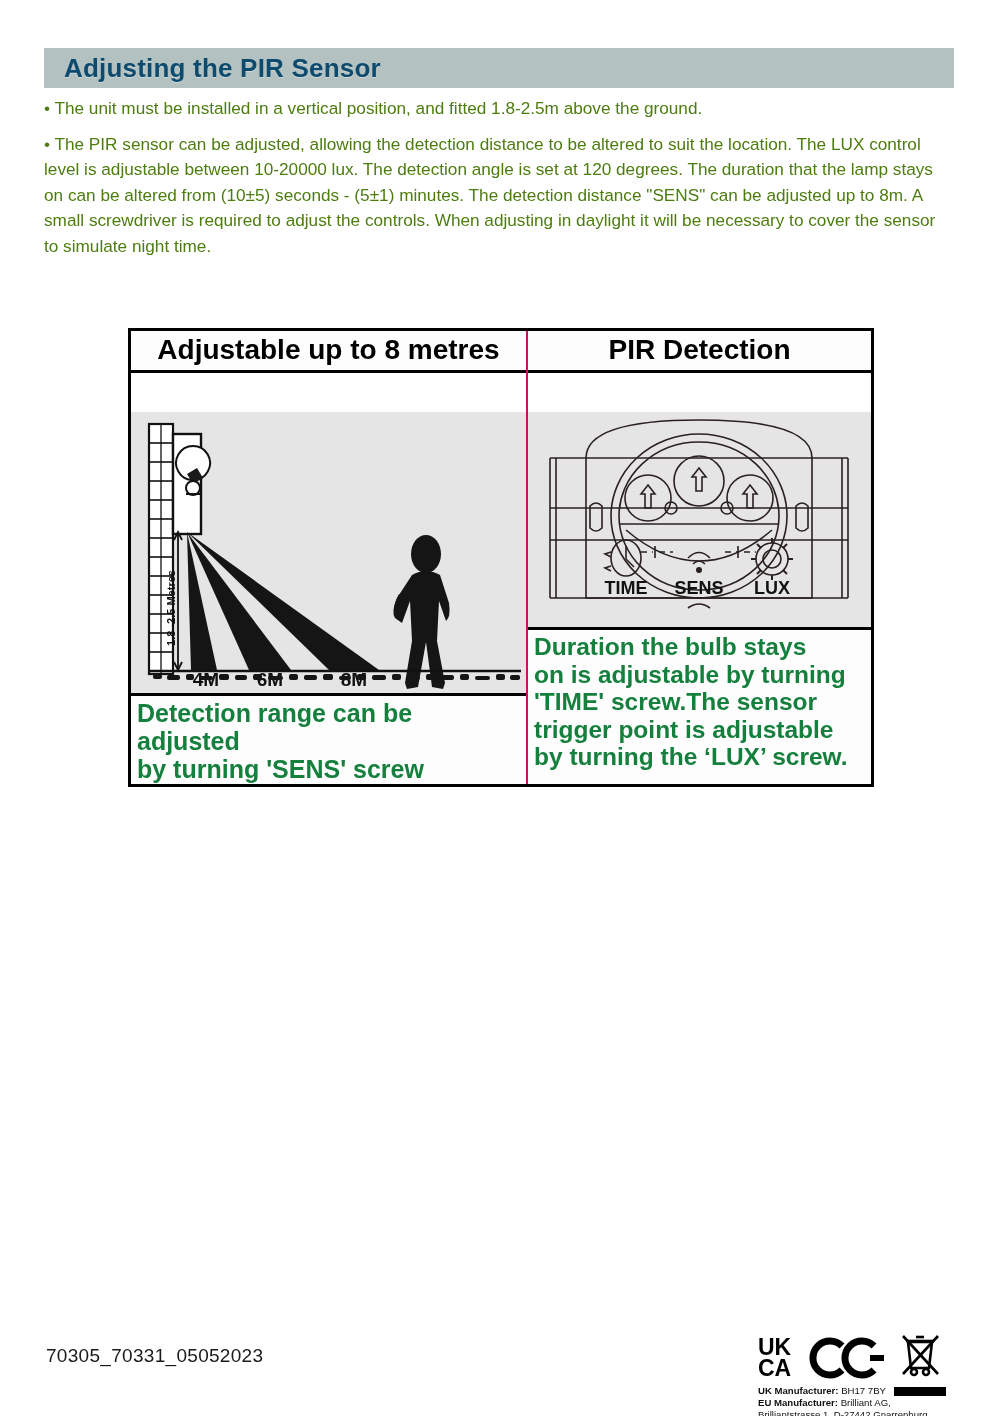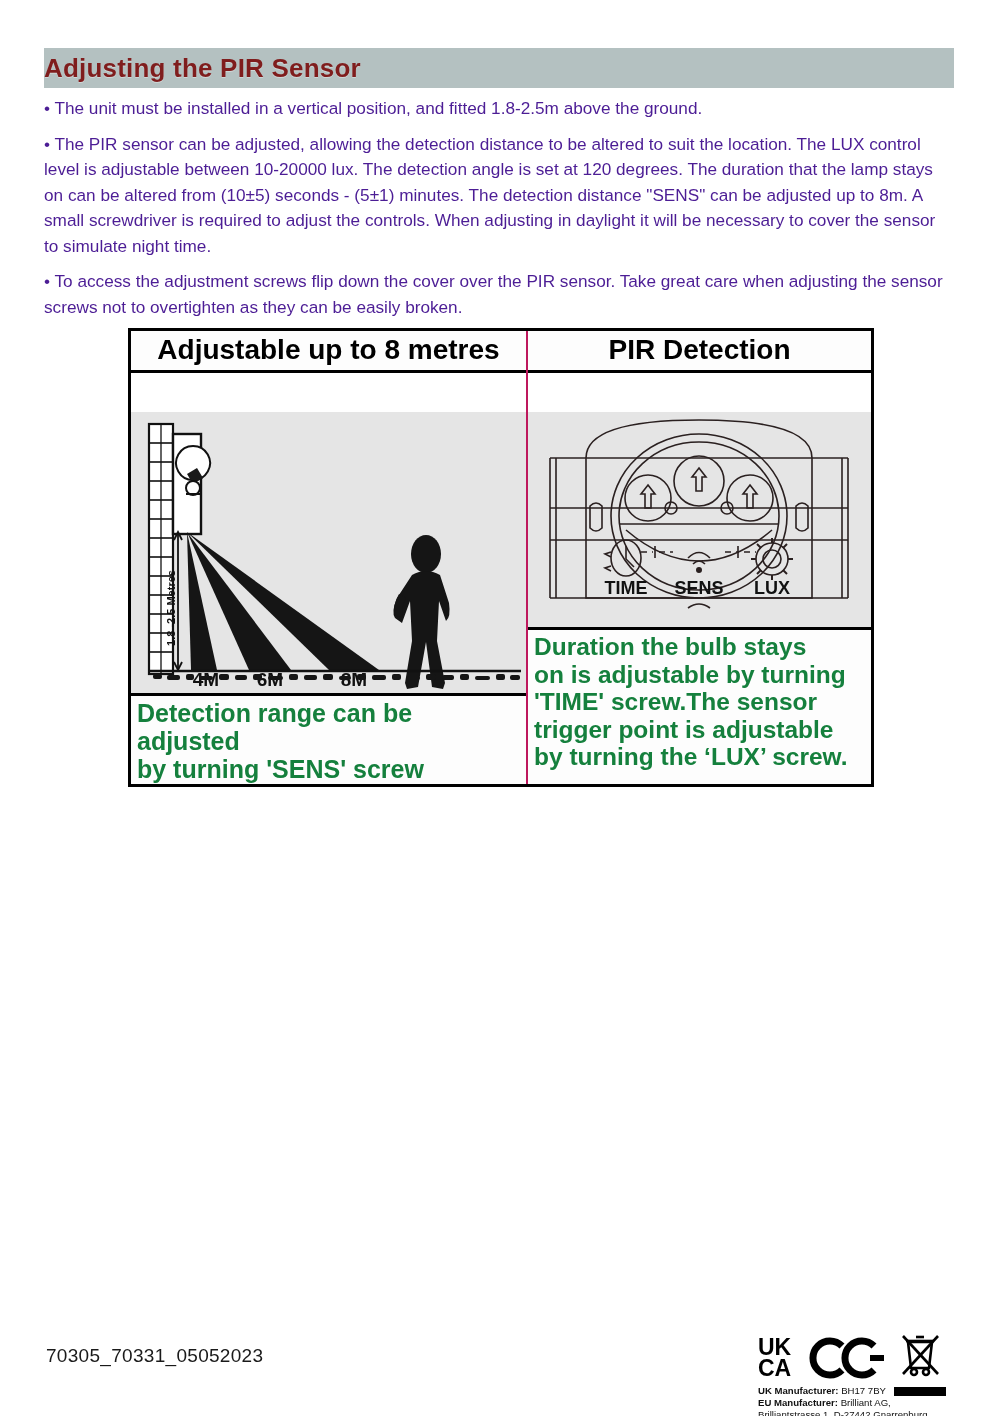--- a/index.html
+++ b/index.html
@@ -24,38 +24,39 @@
     top: 48px;
     width: 910px;
     height: 40px;
     background: #b4c1c1;
     display: flex;
     align-items: center;
   }
   .header-title {
     font-size: 26px;
     font-weight: bold;
-    color: #7f1d1d;
+    color: #0c4a6e;
+    padding-left: 20px;
     letter-spacing: 0.2px;
     text-shadow: 0 1px 0 rgba(255,255,255,0.35);
   }
 
   
   .body-copy {
     position: absolute;
     left: 44px;
     top: 96px;
     width: 914px;
   }
   .para {
     font-size: 17.2px;
     line-height: 25.5px;
     margin: 0 12px 10px 0;
     text-align: left;
-    color: #4c1d95;
+    color: #4d7c0f;
   }
 
   
   .diagram-table {
     position: absolute;
     left: 128px;
     top: 328px;
     width: 746px;
     border: 3px solid #000;
     box-sizing: border-box;
@@ -141,21 +142,20 @@
 </head>
 <body>
 
 <div class="header-bar">
   <div class="header-title">Adjusting the PIR Sensor</div>
 </div>
 
 <div class="body-copy">
   <p class="para">• The unit must be installed in a vertical position, and fitted 1.8-2.5m above the ground.</p>
   <p class="para">• The PIR sensor can be adjusted, allowing the detection distance to be altered to suit the location. The LUX control level is adjustable between 10-20000 lux. The detection angle is set at 120 degrees. The duration that the lamp stays on can be altered from (10±5) seconds - (5±1) minutes. The detection distance "SENS" can be adjusted up to 8m. A small screwdriver is required to adjust the controls. When adjusting in daylight it will be necessary to cover the sensor to simulate night time.</p>
-  <p class="para">• To access the adjustment  screws flip down the cover over the PIR sensor. Take great care when adjusting the sensor screws not to overtighten as they can be easily broken.</p>
 </div>
 
 <div class="diagram-table">
 
   <div class="dt-col left">
     <div class="dt-head">Adjustable up to 8 metres</div>
 
     <div class="dt-art left">
       <svg viewBox="0 0 397 281" width="397" height="281" xmlns="http://www.w3.org/2000/svg">
 

